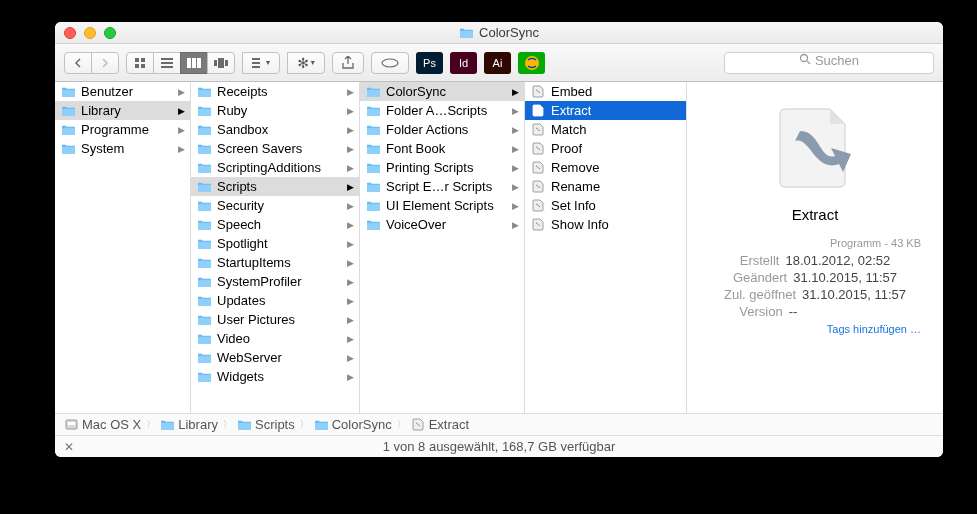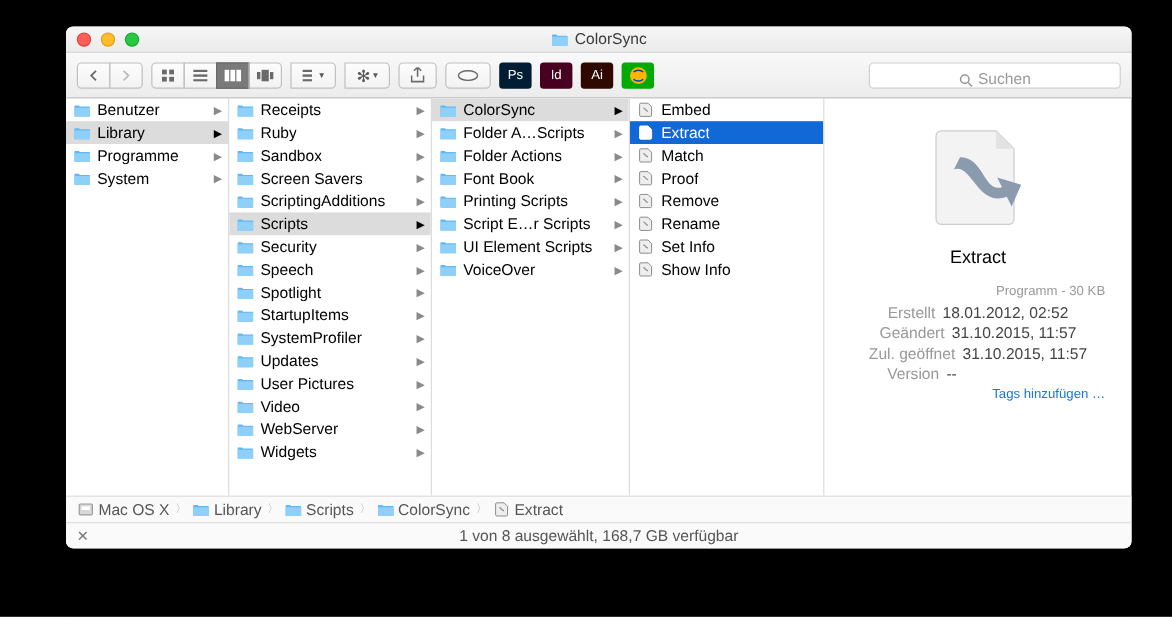--- a/index.html
+++ b/index.html
@@ -19,21 +19,21 @@
 .seg .btn:first-child{border-radius:4px 0 0 4px;margin-left:0}
 .seg .btn:last-child{border-radius:0 4px 4px 0}
 .btn.active{background:#7a7a7a;color:#fff;border-color:#6a6a6a}
 .nav .btn{width:28px}
 .view .btn{width:28px}
 .drop .btn{width:38px;gap:2px}
 .single .btn{width:32px}
 .app-icon{width:27px;height:22px;border-radius:3px;display:flex;align-items:center;justify-content:center;color:#fff;font-size:11px;font-weight:400}
 .ps{background:#001d33}.id{background:#47001f}.ai{background:#2f0800}.wa{background:#0a0}
 .spacer{flex:1}
-.search{width:210px;height:22px;border:1px solid #cfcfcf;border-radius:4px;background:#fff;display:flex;align-items:flex-end;justify-content:center;gap:4px;color:#9a9a9a}
+.search{width:210px;height:22px;border:1px solid #cfcfcf;border-radius:4px;background:#fff;display:flex;align-items:flex-start;justify-content:center;gap:4px;color:#9a9a9a}
 .content{flex:1;display:flex;min-height:0;position:relative}
 .col{border-right:1px solid #dcdcdc;overflow-y:auto;overflow-x:hidden;position:relative}
 .col::-webkit-scrollbar{width:14px}
 .col::-webkit-scrollbar-thumb{background:#c0c0c0;border-radius:7px;border:3px solid #fff}
 .c0{width:136px}.c1{width:169px}.c2{width:165px}.c3{width:162px}.c4{flex:1;border-right:none}
 .row{height:19px;display:flex;align-items:center;padding:0 6px;gap:5px;position:relative;cursor:default;white-space:nowrap}
 .row.sel{background:#1069d6;color:#fff}
 .row.inact{background:#dcdcdc}
 .chev{position:absolute;right:5px;color:#8a8a8a;font-size:9px}
 .row.sel .chev,.row.inact .chev{color:inherit}
@@ -476,21 +476,21 @@
       <div class="preview">
         <div class="preview-icon">
           <svg width="100" height="95" viewBox="0 0 100 95">
             <path d="M20 8 h45 l15 15 v58 c0 3-2 5-5 5 H20 c-3 0-5-2-5-5 V13 c0-3 2-5 5-5z" fill="#f3f3f3" stroke="#ccc"></path>
             <path d="M65 8 v15 h15z" fill="#e2e2e2"></path>
             <path d="M35 30 C55 30 55 60 70 55 l-4-8 20 6-8 18-4-8 C50 72 45 35 30 40z" fill="#8a9bad"></path>
           </svg>
         </div>
         <div class="preview-title">Extract</div>
         <div class="meta">
-          <div style="text-align:right;color:#999;font-size:11px;padding-right:10px;margin-bottom:3px">Programm - 30 KB</div>
+          <div style="text-align:right;color:#999;font-size:11px;padding-right:10px;margin-bottom:3px">Programm - 43 KB</div>
           <div id="meta-rows">
               <div class="meta-row">
                 <span class="k">Erstellt</span>
                 <span class="v">18.01.2012, 02:52</span>
               </div>
               <div class="meta-row">
                 <span class="k">Geändert</span>
                 <span class="v">31.10.2015, 11:57</span>
               </div>
               <div class="meta-row">

